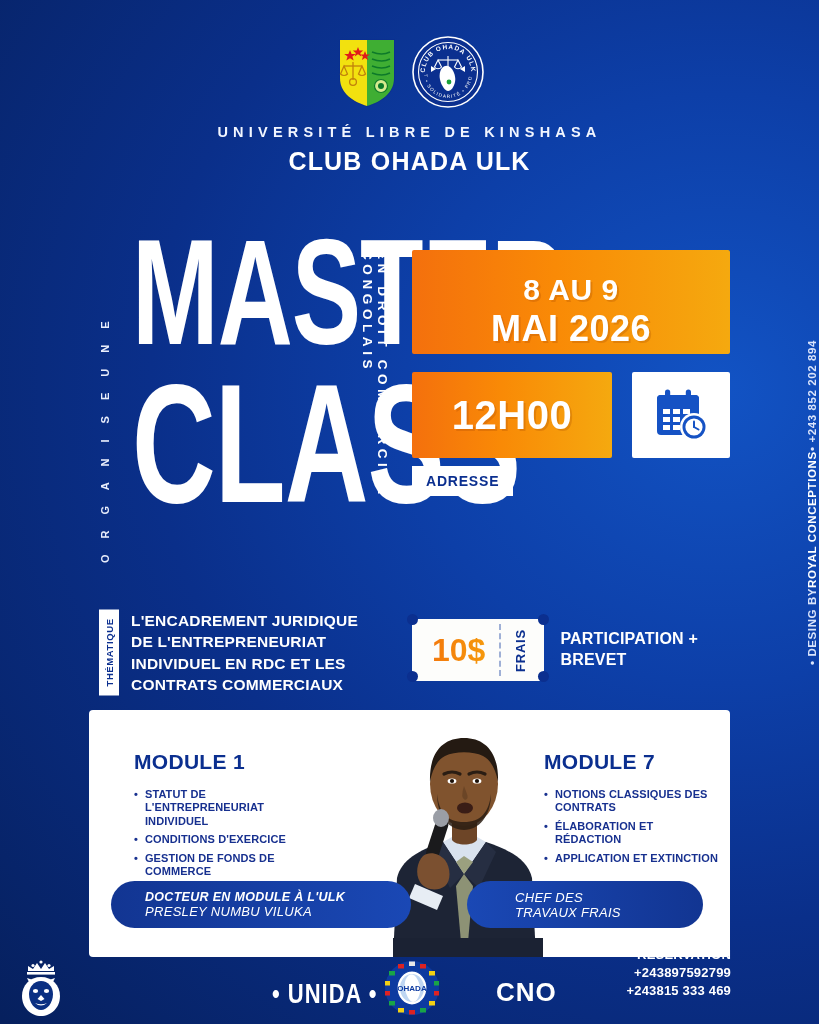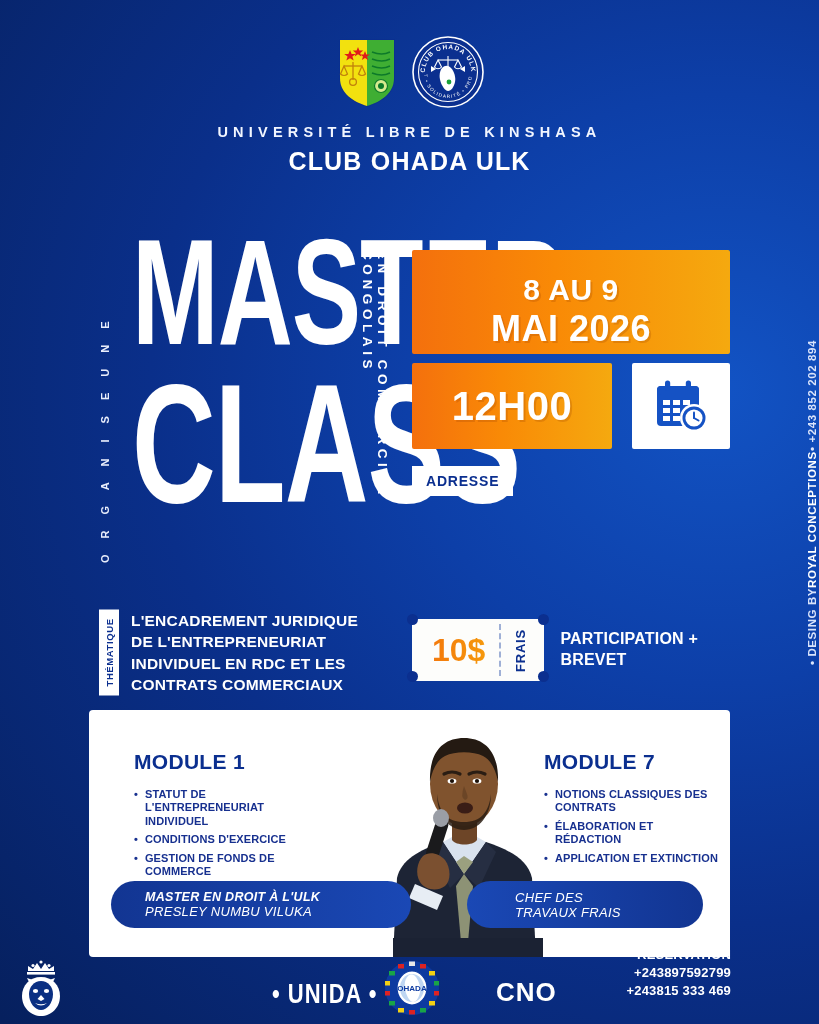--- a/index.html
+++ b/index.html
@@ -96,21 +96,21 @@
   .datepanel { position:absolute; left:412px; top:250px; width:318px; }
   .date-box {
     background: linear-gradient(90deg, #f4700d 0%, #f98a06 45%, #f5a90f 100%);
     height: 104px;
     display:flex; flex-direction:column; align-items:center; justify-content:center;
     border-radius: 2px;
   }
   .date-l1 { font-size: 30px; font-weight: 800; letter-spacing:0.5px; text-shadow: 2px 2px 0 rgba(150,60,0,.22); margin-top: 19px; }
   .date-l2 { font-size: 36px; font-weight: 800; letter-spacing:0.5px; margin-top:1px; text-shadow: 2px 2px 0 rgba(150,60,0,.22); }
 
-  .time-row { display:flex; gap:20px; margin-top:9px; height:86px; }
+  .time-row { display:flex; gap:20px; margin-top:18px; height:86px; }
   .time-box {
     flex: 1;
     background: linear-gradient(90deg, #f4700d 0%, #f98a06 45%, #f5a90f 100%);
     display:flex; align-items:center; justify-content:center;
     border-radius: 2px;
   }
   .time-box span { font-size: 40px; font-weight: 800; letter-spacing: 0.5px; text-shadow: 2px 2px 0 rgba(150,60,0,.22); }
   .cal-box {
     width: 98px; background:#ffffff; border-radius:2px;
     display:flex; align-items:center; justify-content:center;
@@ -427,21 +427,21 @@
             <span>ÉLABORATION ET RÉDACTION</span>
           </div>
         <div class="mod-li">
             <span class="dot">•</span>
             <span>APPLICATION ET EXTINCTION</span>
           </div>
       </div>
     </div>
 
     <div class="sp-left">
-      <div class="sp-l1">MASTER EN DROIT À L'ULK</div>
+      <div class="sp-l1">DOCTEUR EN MODULE À L'ULK</div>
       <div class="sp-l2">PRESLEY NUMBU VILUKA</div>
     </div>
     <div class="sp-right">
       <div class="sp-l2">CHEF DES</div>
       <div class="sp-l2">TRAVAUX FRAIS</div>
     </div>
   </div>
 
   <div class="footer">
 

